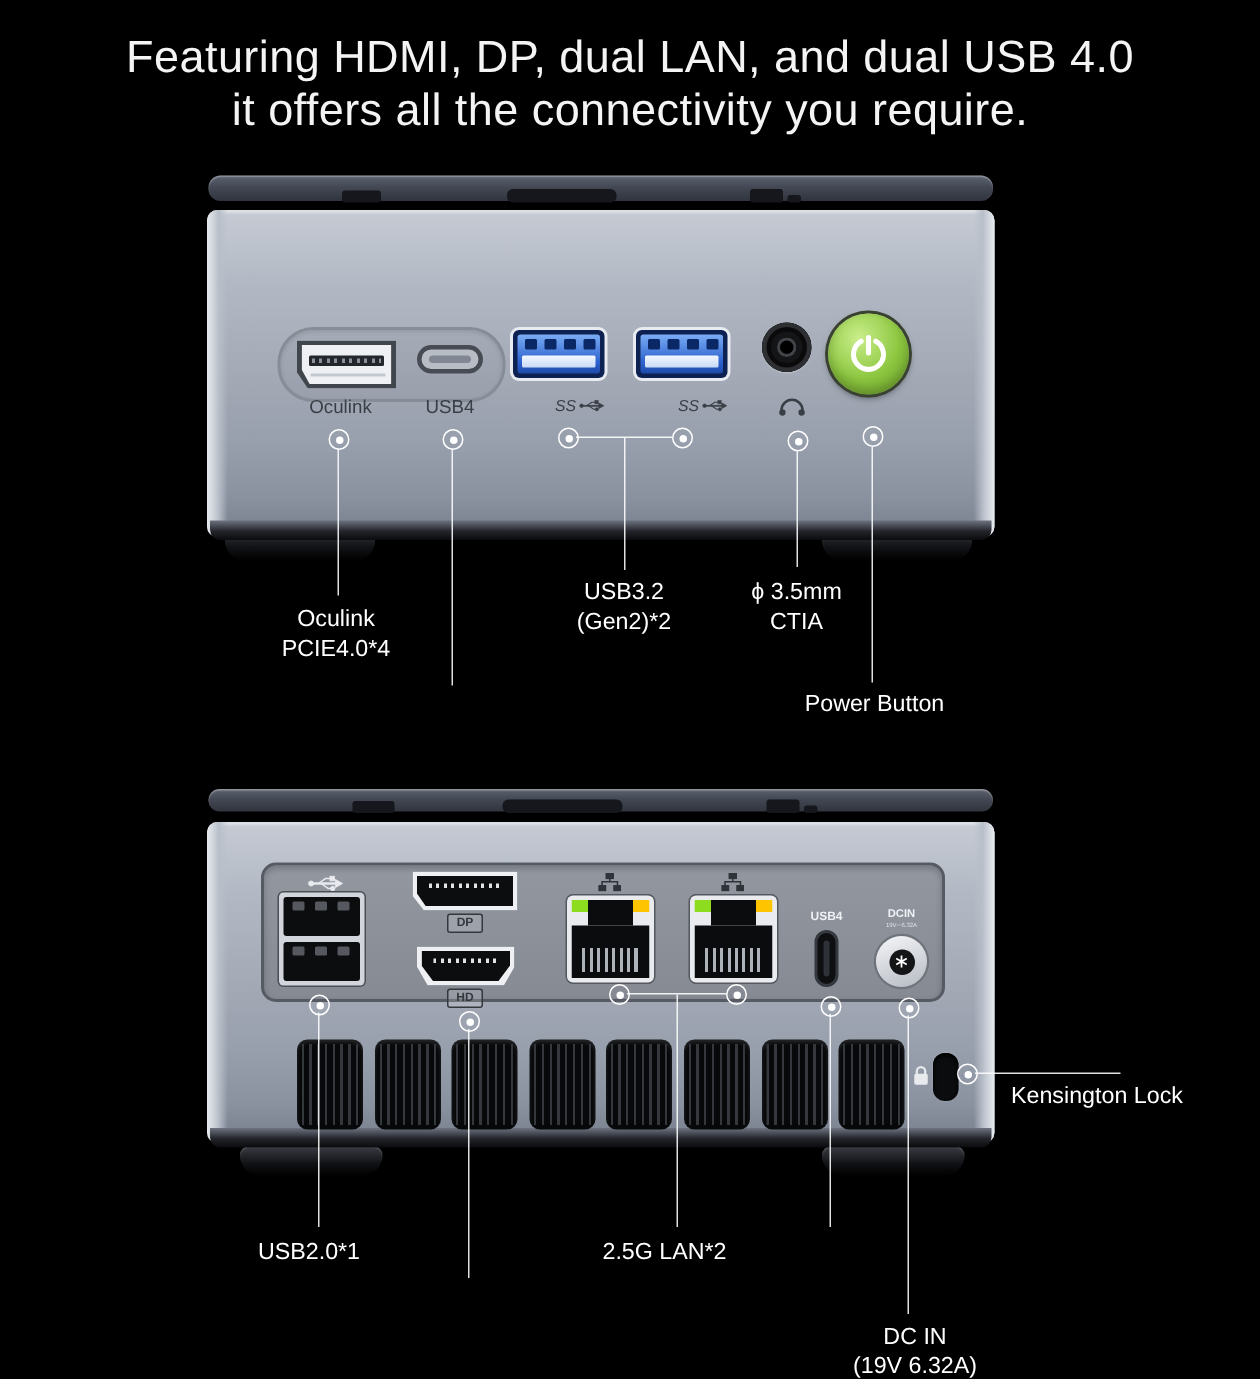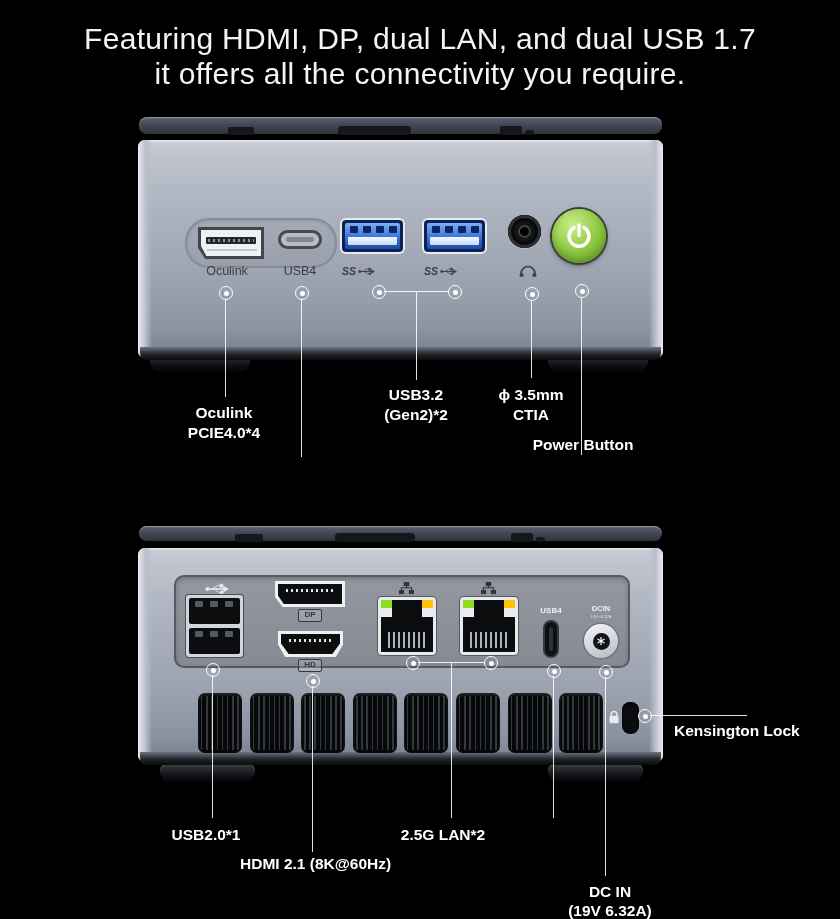--- a/index.html
+++ b/index.html
@@ -41,21 +41,21 @@
   .port-label{position:absolute;color:#3a3e46;font-size:12.5px;font-weight:500;text-align:center;}
   .usbc-f{position:absolute;border:3px solid #474b53;border-radius:11px;background:#b7bcc5;}
   .usbc-f .slot{position:absolute;left:50%;top:50%;width:28px;height:5px;margin:-2.5px 0 0 -14px;
                 background:#828893;border-radius:3px;}
   .usba{position:absolute;background:#0d2152;border-radius:4px;box-shadow:0 0 0 2px #e8ebf0;}
   .usba .cav{position:absolute;left:3px;top:3px;right:3px;bottom:3px;border-radius:2px;
              background:linear-gradient(180deg,#7badf5,#2e63cf 70%,#1d4aa8);overflow:hidden;}
   .usba .pin{position:absolute;top:3px;width:8px;height:7px;background:#0a2766;border-radius:1px;}
   .usba .tongue{position:absolute;left:3px;right:3px;bottom:4px;height:8px;border-radius:1px;
                 background:linear-gradient(180deg,#f4f8ff,#c8daf6);}
-  .ss{position:absolute;color:#3a3e46;text-align:left;font-size:10.5px;font-weight:700;font-style:italic;}
+  .ss{position:absolute;color:#3a3e46;text-align:right;font-size:10.5px;font-weight:400;font-style:italic;}
   .ss svg{vertical-align:-1px;margin-left:2px;}
   .jack{position:absolute;border-radius:50%;background:#141517;
         box-shadow:inset 0 0 0 3px #2e2f33,inset 0 0 0 6px #0a0a0b,0 1px 1px rgba(255,255,255,.25);}
   .jack .hole{position:absolute;left:50%;top:50%;width:13px;height:13px;margin:-6.5px 0 0 -6.5px;
               border-radius:50%;background:#000;box-shadow:inset 0 0 0 2px #43444a;}
   .pwr{position:absolute;border-radius:50%;
        background:radial-gradient(circle at 38% 30%,#c9ee8a,var(--power-green,#8CC63F) 55%,#6fa52c 100%);
        box-shadow:0 0 0 2px #39422e,0 2px 5px rgba(0,0,0,.55),inset 0 -4px 7px rgba(0,0,0,.22);
        display:flex;align-items:center;justify-content:center;}
 
@@ -99,30 +99,30 @@
               background:repeating-linear-gradient(90deg,#34373c 0 1.5px,transparent 1.5px 5.2px);}
   .kslot{position:absolute;background:#0b0c0e;border-radius:8px;
          box-shadow:inset 0 2px 3px #000,0 0 2px rgba(255,255,255,.2);}
 
   
   .dot{position:absolute;width:12px;height:12px;border:1.5px solid #fff;border-radius:50%;}
   .dot::after{content:"";position:absolute;left:50%;top:50%;width:5px;height:5px;margin:-2.5px 0 0 -2.5px;
               border-radius:50%;background:#fff;}
   .vl{position:absolute;width:1px;background:rgba(255,255,255,.88);}
   .hl{position:absolute;height:1px;background:rgba(255,255,255,.88);}
-  .lbl{position:absolute;color:#fff;font-size:15.5px;line-height:20px;text-align:center;font-weight:700;}
+  .lbl{position:absolute;color:#fff;font-size:15.5px;line-height:20px;text-align:center;font-weight:400;}
   .lbl.left{text-align:left;}
 </style>
 </head>
 <body>
 
 <div class="stage" style="background: rgb(0, 0, 0);">
 
   <div class="title">
-    <div>Featuring HDMI, DP, dual LAN, and dual USB 1.7</div>
+    <div>Featuring HDMI, DP, dual LAN, and dual USB 4.0</div>
     <div>it offers all the connectivity you require.</div>
   </div>
 
   <div class="foot" style="left:150px;top:352px;width:100px;height:22px"></div>
   <div class="foot" style="left:548px;top:352px;width:100px;height:22px"></div>
 
   <div class="lid" style="left:139px;top:117px;width:523px;">
     <span class="notch" style="left:89px;width:26px;height:8px"></span>
     <span class="notch" style="left:199px;width:73px;height:9px;border-radius:4px"></span>
     <span class="notch" style="left:361px;width:22px;height:9px"></span>
@@ -235,21 +235,21 @@
     <div>PCIE4.0*4</div>
   </div>
   <div class="lbl" style="left:354px;top:385px;width:124px">
     <div>USB3.2</div>
     <div>(Gen2)*2</div>
   </div>
   <div class="lbl" style="left:470px;top:385px;width:122px">
     <div>ϕ 3.5mm</div>
     <div>CTIA</div>
   </div>
-  <div class="lbl" style="left:523px;top:435px;width:120px">Power Button</div>
+  <div class="lbl" style="left:523px;top:460px;width:120px">Power Button</div>
 
   <div class="foot" style="left:160px;top:764px;width:95px;height:20px"></div>
   <div class="foot" style="left:548px;top:764px;width:95px;height:20px"></div>
 
   <div class="lid" style="left:139px;top:526px;width:523px;height:15px">
     <span class="notch" style="left:96px;width:28px;height:8px"></span>
     <span class="notch" style="left:196px;width:80px;height:9px;border-radius:4px"></span>
     <span class="notch" style="left:372px;width:22px;height:9px"></span>
     <span class="notch" style="left:397px;width:9px;height:5px"></span>
   </div>
@@ -396,21 +396,20 @@
 
   <span class="vl" style="left:212px;top:675px;height:143px"></span>
   <span class="vl" style="left:312px;top:686px;height:166px"></span>
   <span class="hl" style="left:418px;top:662px;width:66px"></span>
   <span class="vl" style="left:451px;top:663px;height:155px"></span>
   <span class="vl" style="left:553px;top:676px;height:142px"></span>
   <span class="vl" style="left:605px;top:677px;height:199px"></span>
   <span class="hl" style="left:650px;top:715px;width:97px"></span>
 
   <div class="lbl" style="left:146px;top:825px;width:120px">USB2.0*1</div>
-  <div class="lbl left" style="left:240px;top:854px;width:220px">HDMI 2.1 (8K@60Hz)</div>
   <div class="lbl" style="left:383px;top:825px;width:120px">2.5G LAN*2</div>
   <div class="lbl" style="left:550px;top:882px;width:120px;line-height:19px">
     <div>DC IN</div>
     <div>(19V 6.32A)</div>
   </div>
   <div class="lbl left" style="left:674px;top:721px;width:130px">Kensington Lock</div>
 
 </div>
 
 </body></html>

